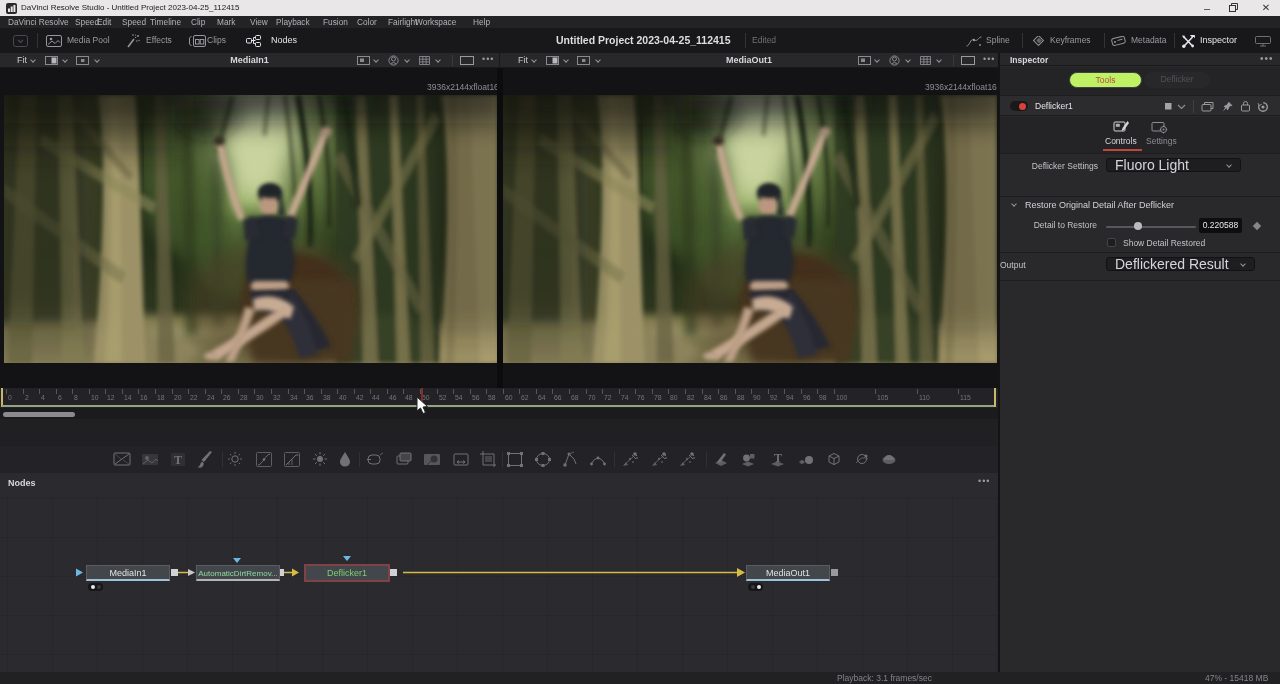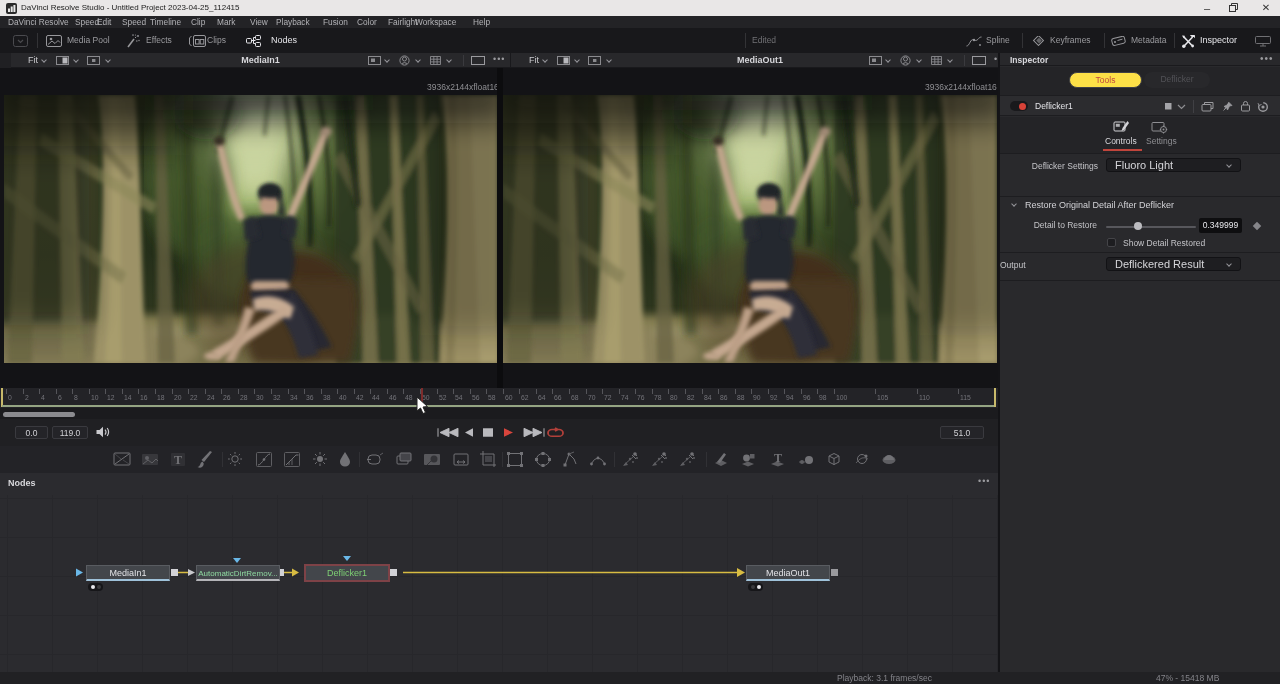--- a/index.html
+++ b/index.html
@@ -10,21 +10,21 @@
 #titlebar .ttext{position:absolute;left:21px;top:3px;font-size:8px;color:#1a1a1a;}
 .winbtn{position:absolute;top:0;width:14px;height:14px;color:#333;font-size:11px;text-align:center;line-height:14px;}
 
 #menubar{left:0;top:16px;width:1280px;height:12px;background:#232326;color:#b2b2b6;font-size:8.3px;}
 #menubar span{position:absolute;top:0px;line-height:12px;}
 
 #toolbar{left:0;top:28px;width:1280px;height:25px;background:#18181b;color:#9b9b9f;font-size:8.5px;}
 .tbtn{position:absolute;top:0;height:25px;line-height:25px;white-space:nowrap;}
 .tdiv{position:absolute;top:5px;width:1px;height:15px;background:#333336;}
 
-.vhead{position:absolute;top:53px;height:15px;background:#28282b;color:#c9c9cd;font-size:9px;border-bottom:1px solid #19191c;margin-left:11px;}
+.vhead{position:absolute;top:53px;height:15px;background:#28282b;color:#c9c9cd;font-size:9px;border-bottom:1px solid #19191c;}
 .vtitle{position:absolute;top:2px;width:100%;text-align:center;font-weight:bold;font-size:9px;color:#d6d6da;}
 
 #viewerarea{left:0;top:68px;width:998px;height:320px;background:#131316;}
 .imglabel{position:absolute;top:14px;font-size:8.5px;color:#8f8f93;}
 
 #ruler{left:0;top:388px;width:998px;height:20px;background:#232327;}
 .rnum{position:absolute;top:6px;font-size:6.8px;color:#74747a;}
 .rtick{position:absolute;top:1px;width:1px;height:5px;background:#55555a;}
 
 #scrollrow{left:0;top:408px;width:998px;height:11px;background:#1b1b1e;}
@@ -37,21 +37,21 @@
 
 #nodeshead{left:0;top:473px;width:998px;height:22px;background:#2b2b2f;color:#d8d8dc;font-size:9px;font-weight:bold;}
 
 #canvas{left:0;top:495px;width:998px;height:177px;background:#2b2b2f;overflow:hidden;}
 .node{position:absolute;height:16px;background:#43464b;border:1px solid #595c61;font-size:9px;color:#e2e2e6;text-align:center;line-height:15px;white-space:nowrap;overflow:hidden;}
 
 #statusbar{left:0;top:672px;width:1280px;height:12px;background:#212124;color:#84848a;font-size:8.5px;}
 
 #inspector{left:998px;top:53px;width:282px;height:619px;background:#29292c;border-left:2px solid #141417;font-size:8.5px;color:#c4c4c8;}
 .idiv{position:absolute;left:0;width:282px;height:1px;background:#1d1d20;}
-.drop{position:absolute;height:14px;background:#1e1e21;border:1px solid #121215;border-radius:3px;color:#d6d6da;font-size:11px;line-height:13px;}
+.drop{position:absolute;height:14px;background:#1e1e21;border:1px solid #121215;border-radius:3px;color:#d6d6da;font-size:14px;line-height:13px;}
 .chv{position:absolute;width:4px;height:4px;border-right:1.1px solid #95959a;border-bottom:1.1px solid #95959a;transform:rotate(45deg);}
 </style></head>
 <body>
 <div id="app">
 <svg width="0" height="0" style="position:absolute">
 <defs>
 <filter id="b2" x="-30%" y="-30%" width="160%" height="160%">
           <feGaussianBlur stdDeviation="2"></feGaussianBlur>
         </filter>
 <filter id="b4" x="-40%" y="-40%" width="180%" height="180%">
@@ -226,20 +226,21 @@
         <rect x="11.2" y="4.5" width="3.6" height="4.5" fill="none" stroke="#97979b"></rect>
       </svg>
  <span class="tbtn" style="left:207px">Clips</span>
  <svg class="abs" style="left:246px;top:7px" width="15" height="12" viewBox="0 0 15 12">
         <rect x="0.5" y="3.5" width="5" height="4.5" rx="1" fill="none" stroke="#e6e6ea"></rect>
         <rect x="9.5" y="0.5" width="5" height="4" rx="1" fill="none" stroke="#e6e6ea"></rect>
         <rect x="9.5" y="7.5" width="5" height="4" rx="1" fill="none" stroke="#e6e6ea"></rect>
         <path d="M5.5 5.5 h2 m0-3 h2 m-2 3 v-3 m0 3 v3 h2 m-2-3 h2" stroke="#e6e6ea" fill="none"></path>
       </svg>
  <span class="tbtn" style="left:271px;color:#e6e6ea;font-size:9px;">Nodes</span>
+ <span class="tbtn" style="left:556px;font-weight:bold;font-size:10.5px;color:#dededf">Untitled Project 2023-04-25_112415</span>
  <div class="tdiv" style="left:745px"></div>
  <span class="tbtn" style="left:752px;color:#707074">Edited</span>
  <svg class="abs" style="left:966px;top:8px" width="16" height="11" viewBox="0 0 16 11">
         <path d="M0.5 10 C4 10 4 2 8 4 C12 6 12 1 15.5 1" fill="none" stroke="#97979b"></path>
         <circle cx="8" cy="4" r="1.2" fill="#97979b"></circle>
         <circle cx="14" cy="9" r="0.9" fill="#97979b"></circle>
       </svg>
  <span class="tbtn" style="left:986px">Spline</span>
  <div class="tdiv" style="left:1022px"></div>
  <svg class="abs" style="left:1031px;top:8px" width="15" height="10" viewBox="0 0 15 10">
@@ -465,37 +466,20 @@
  <div class="abs" style="left:1px;top:0;width:2px;height:19px;background:#c8b96a"></div>
  <div class="abs" style="left:994px;top:0;width:2px;height:19px;background:#c8b96a"></div>
  <div class="abs" style="left:421px;top:0;width:2px;height:20px;background:#7e2c2c"></div>
  <div class="abs" style="left:2px;top:17px;width:992px;height:1.5px;background:#95a583"></div>
 </div>
 
 <div class="abs" id="scrollrow">
       <div id="scrollbar"></div>
     </div>
 
-<div class="abs" id="transport">
- <div class="numbox" style="left:15px;width:33px;">0.0</div>
- <div class="numbox" style="left:52px;width:36px;">119.0</div>
- <svg class="abs" style="left:96px;top:7px" width="14" height="12" viewBox="0 0 14 12">
-        <path d="M0.5 4 h3 L7 0.8 V11.2 L3.5 8 h-3 Z" fill="#c9c9cd"></path>
-        <path d="M9 3.5 a4 4 0 0 1 0 5 M11.2 2 a7 7 0 0 1 0 8" stroke="#c9c9cd" fill="none" stroke-width="1.2"></path>
-      </svg>
- <svg class="abs" style="left:437px;top:8px" width="130" height="11" viewBox="0 0 130 13" preserveAspectRatio="none">
-  <path d="M1 1.5 v10 M12 1.5 L3 6.5 L12 11.5 Z M21 1.5 L12 6.5 L21 11.5 Z" fill="#b9b9bd" stroke="#b9b9bd" stroke-width="1"></path>
-  <path d="M36 1.5 L28 6.5 L36 11.5 Z" fill="#b9b9bd"></path>
-  <rect x="46" y="1.5" width="10" height="10" fill="#b9b9bd"></rect>
-  <path d="M67 1.5 L76 6.5 L67 11.5 Z" fill="#d8453c"></path>
-  <path d="M87 1.5 L96 6.5 L87 11.5 Z M96 1.5 L105 6.5 L96 11.5 Z M107 1.5 v10" fill="#b9b9bd" stroke="#b9b9bd" stroke-width="1"></path>
-  <path d="M116 3 h6 a4 4 0 0 1 0 8 h-7 a4 4 0 0 1 0 -8 l1.5 0 M118 1 l3 2 l-3 2" fill="none" stroke="#b2403a" stroke-width="1.8"></path>
- </svg>
- <div class="numbox" style="left:940px;width:44px;">51.0</div>
-</div>
 
 <div class="abs" id="fxbar">
       <svg class="abs" style="left:0;top:0" width="998" height="27" viewBox="0 0 998 27" opacity="0.68">
         <g transform="translate(113,4)">
           <rect x="1" y="3" width="16" height="12" rx="1" fill="none" stroke="#98989c"></rect>
           <path d="M2 14 L16 4" stroke="#98989c"></path>
           <path d="M2 4 l6 5 M10 10 l6 4" stroke="#7a7a7e" opacity="0.6"></path>
         </g>
         <g transform="translate(141,4)">
           <rect x="1" y="4" width="16" height="11" rx="1" fill="#5a5a5e" opacity="0.55"></rect>
@@ -691,34 +675,34 @@
         <div class="abs" style="left:8.5px;top:2px;width:4px;height:4px;border-radius:2px;background:#3a3a3e"></div>
       </div>
  <div class="abs" style="left:748px;top:88px;width:15px;height:8px;background:#161619;border-radius:4px;">
         <div class="abs" style="left:2.5px;top:2px;width:4px;height:4px;border-radius:2px;background:#3a3a3e"></div>
         <div class="abs" style="left:8.5px;top:2px;width:4px;height:4px;border-radius:2px;background:#e8e8ec"></div>
       </div>
 </div>
 
 <div class="abs" id="statusbar">
  <span style="position:absolute;left:837px;top:1px;">Playback: 3.1 frames/sec</span>
- <span style="position:absolute;left:1156px;top:1px;">47% - 15418 MB</span>
+ <span style="position:absolute;left:1205px;top:1px;">47% - 15418 MB</span>
 </div>
 
 <svg class="abs" style="left:416px;top:396px" width="13" height="19" viewBox="0 0 13 19">
       <path d="M1 1 L1 15 L4.5 12 L7 17.5 L9.5 16.5 L7 11 L11.5 10.5 Z" fill="#fff" stroke="#222" stroke-width="1"></path>
     </svg>
 
 <div class="abs" id="inspector">
  <div class="abs" style="left:0;top:0;width:280px;height:13px;background:#28282b;border-bottom:1px solid #1a1a1d;">
   <span style="position:absolute;left:10px;top:2px;font-weight:bold;font-size:8.5px;color:#d8d8dc;">Inspector</span>
   <span style="position:absolute;left:260px;top:0px;color:#9a9a9e;letter-spacing:1px;font-size:10px;">•••</span>
  </div>
  <div class="abs" style="left:0;top:14px;width:280px;height:28px;background:#242427;">
-  <div class="abs" style="left:69px;top:5px;width:73px;height:16px;background:#fde047;border:1px solid #404044;border-radius:9px;color:#c04840;text-align:center;line-height:15px;font-size:8.5px;">Tools</div>
+  <div class="abs" style="left:69px;top:5px;width:73px;height:16px;background:#bef264;border:1px solid #404044;border-radius:9px;color:#c04840;text-align:center;line-height:15px;font-size:8.5px;">Tools</div>
   <div class="abs" style="left:144px;top:5px;width:66px;height:16px;background:#28282b;border-radius:9px;color:#525257;text-align:center;line-height:15px;font-size:8.5px;">Deflicker</div>
  </div>
  <div class="abs" style="left:0;top:42px;width:280px;height:21px;background:#2c2c2f;border-top:1px solid #1d1d20;border-bottom:1px solid #1d1d20;">
   <div class="abs" style="left:10px;top:5px;width:18px;height:10px;background:#19191c;border-radius:5px;">
           <div class="abs" style="left:9px;top:1.5px;width:7px;height:7px;border-radius:4px;background:#d84238;"></div>
         </div>
   <span style="position:absolute;left:35px;top:5px;font-size:8.5px;color:#e4e4e8;">Deflicker1</span>
   <svg class="abs" style="left:164px;top:6px" width="22" height="9" viewBox="0 0 22 9">
           <rect x="1" y="1" width="6.5" height="6.5" fill="#a4a4a8"></rect>
           <path d="M14 3 l3.5 3.5 L21 3" stroke="#8e8e92" fill="none" stroke-width="1.2"></path>
@@ -764,27 +748,27 @@
  </div>
  <div class="idiv" style="top:143px"></div>
  <div class="abs" style="left:0;top:144px;width:280px;height:16px;">
   <div class="chv" style="left:12px;top:5px;"></div>
   <span style="position:absolute;left:25px;top:3px;font-size:9px;color:#d2d2d6;">Restore Original Detail After Deflicker</span>
  </div>
  <div class="abs" style="left:0;top:163px;width:280px;height:18px;">
   <span style="position:absolute;left:0;top:4px;width:97px;text-align:right;">Detail to Restore</span>
   <div class="abs" style="left:106px;top:9.5px;width:90px;height:2px;background:#57575c;border-radius:1px;"></div>
   <div class="abs" style="left:134px;top:6px;width:8px;height:8px;border-radius:4px;background:#bcbcc0;"></div>
-  <div class="abs" style="left:199px;top:2px;width:43px;height:15px;background:#0e0e10;border-radius:2px;color:#e8e8ec;text-align:center;line-height:15px;font-size:8.5px;">0.349999</div>
+  <div class="abs" style="left:199px;top:2px;width:43px;height:15px;background:#0e0e10;border-radius:2px;color:#e8e8ec;text-align:center;line-height:15px;font-size:8.5px;">0.220588</div>
   <div class="abs" style="left:254px;top:6.5px;width:6px;height:6px;background:#85858a;transform:rotate(45deg);"></div>
  </div>
  <div class="abs" style="left:0;top:182px;width:280px;height:14px;">
   <div class="abs" style="left:107px;top:3px;width:9px;height:9px;background:#1d1d20;border:1px solid #444448;border-radius:2px;"></div>
   <span style="position:absolute;left:123px;top:3px;">Show Detail Restored</span>
  </div>
  <div class="idiv" style="top:199px"></div>
  <div class="abs" style="left:0;top:200px;width:280px;height:26px;">
   <span style="position:absolute;left:0;top:7px;width:98px;">Output</span>
-  <div class="drop" style="left:106px;top:4px;width:135px;"><span style="margin-left:8px;">Deflickered Result</span><div class="chv" style="right:9px;top:4px;"></div></div>
+  <div class="drop" style="left:106px;top:4px;width:149px;"><span style="margin-left:8px;">Deflickered Result</span><div class="chv" style="right:9px;top:4px;"></div></div>
  </div>
  <div class="idiv" style="top:227px"></div>
 </div>
 </div>
 
 </body></html>

